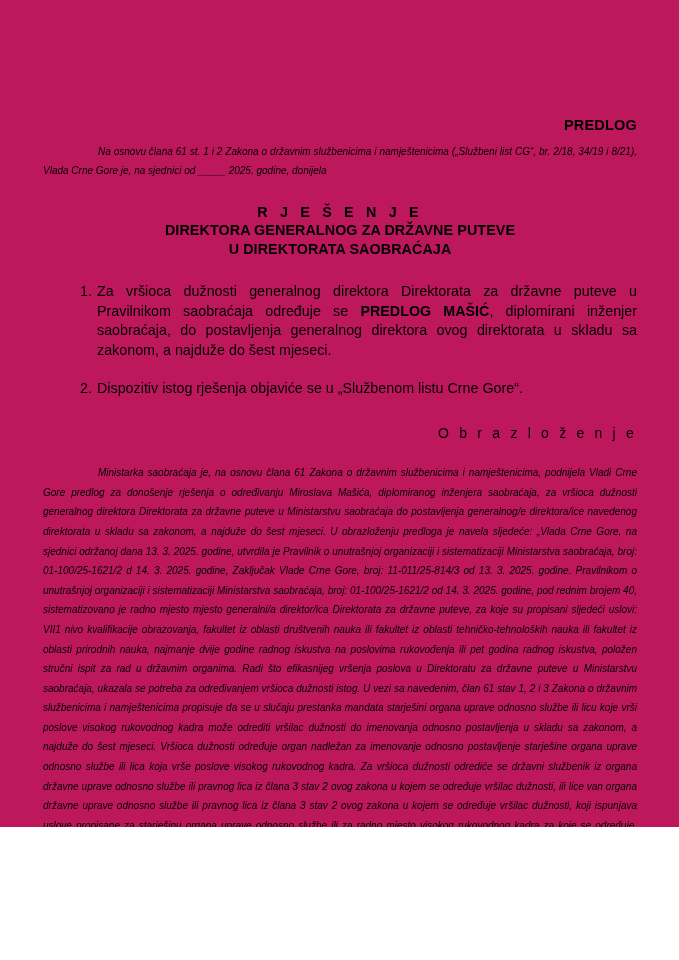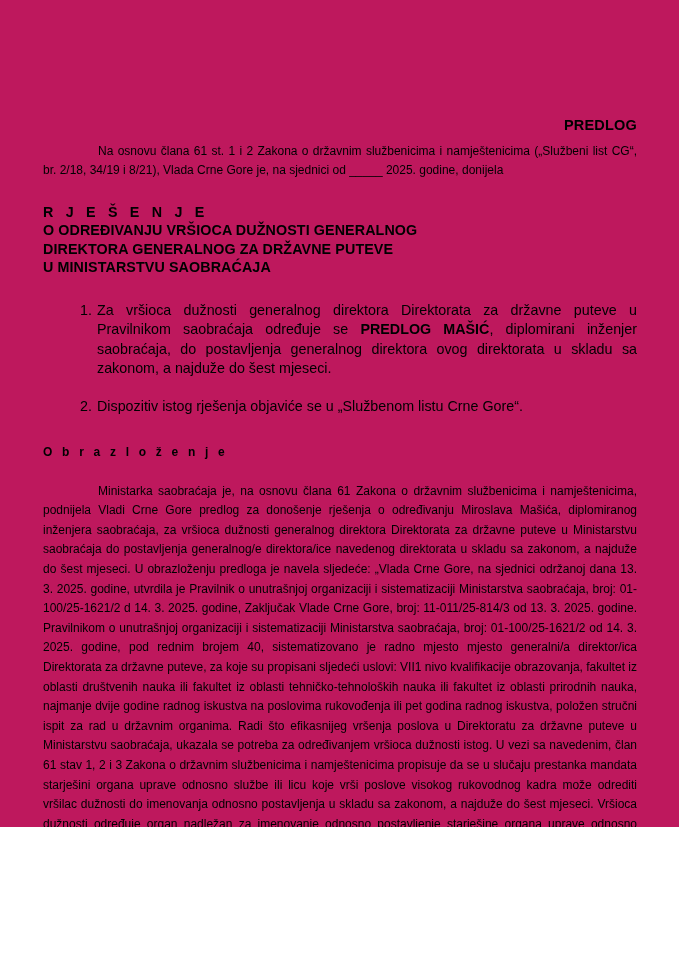--- a/index.html
+++ b/index.html
@@ -32,36 +32,38 @@
     margin-top: 118px;
     text-align: right;
     font-size: 14.5px;
     font-weight: bold;
     letter-spacing: 0.2px;
     line-height: 1.0;
   }
 
   
   .para {
-    font-size: 12px;
+    font-size: 10px;
     line-height: 19.6px;
     text-align: justify;
     text-justify: inter-word;
     margin: 0;
     hyphens: none;
+    font-style: italic;
   }
 
   .para-intro {
     margin-top: 9px;
     text-indent: 55px;
   }
 
   
   .title-block {
     margin-top: 22px;
+    text-align: center;
     font-weight: bold;
     font-size: 14.3px;
     line-height: 18.5px;
   }
 
   .title-main {
     letter-spacing: 4.2px;
     font-size: 14.3px;
   }
 
@@ -95,23 +97,23 @@
     line-height: 19.6px;
     text-align: right;
     width: 14px;
   }
 
   .clause b { font-weight: bold; }
 
   
   .reasoning-heading {
     margin-top: 26px;
-    text-align: left;
-    font-weight: bold;
-    font-size: 12px;
+    text-align: right;
+    font-weight: normal;
+    font-size: 14px;
     letter-spacing: 3.2px;
     line-height: 19px;
   }
 
   .reasoning-body {
     margin-top: 20px;
     text-indent: 55px;
   }
 </style>
 </head>
@@ -119,23 +121,22 @@
 
 <div class="page">
   <div class="content">
 
     <div class="predlog">PREDLOG</div>
 
     <p class="para para-intro">Na osnovu člana 61 st. 1 i 2 Zakona o državnim službenicima i namještenicima („Službeni list CG“, br. 2/18, 34/19 i 8/21), Vlada Crne Gore je, na sjednici od _____ 2025. godine, donijela</p>
 
     <div class="title-block">
       <div class="title-main">R J E Š E N J E</div>
-      <div class="title-line">O ODREĐIVANJU VRŠIOCA DUŽNOSTI GENERALNOG</div>
       <div class="title-line">DIREKTORA  GENERALNOG ZA DRŽAVNE PUTEVE</div>
-      <div class="title-line">U MINISTARSTVU SAOBRAĆAJA</div>
+      <div class="title-line">U DIREKTORATA SAOBRAĆAJA</div>
     </div>
 
     <ol class="clauses">
       <li class="clause clause-1">
         <span class="clause-num">1.</span><span>Za vršioca dužnosti generalnog direktora Direktorata za državne puteve u Pravilnikom saobraćaja određuje se </span><b>PREDLOG MAŠIĆ</b><span>, diplomirani inženjer saobraćaja, do postavljenja generalnog direktora ovog direktorata u skladu sa zakonom, a najduže do šest mjeseci.</span>
       </li>
       <li class="clause clause-2">
         <span class="clause-num">2.</span><span>Dispozitiv istog rješenja objaviće se u „Službenom listu Crne Gore“.</span>
       </li>
     </ol>

